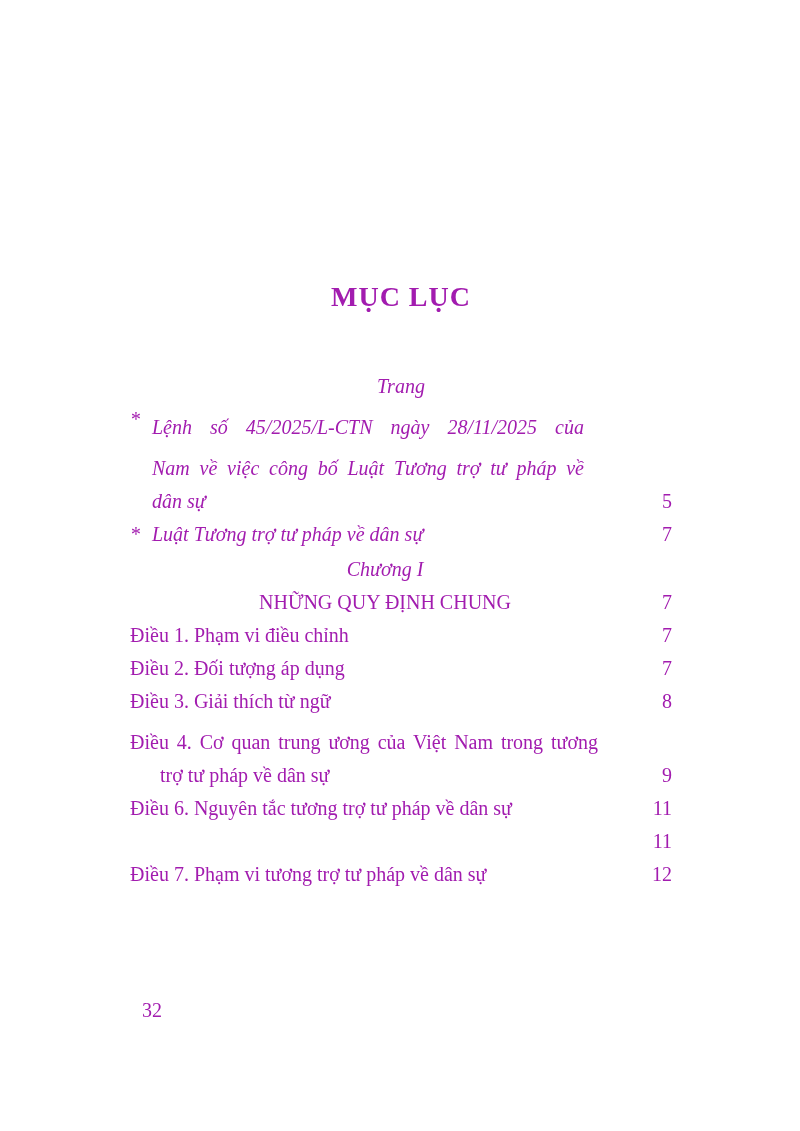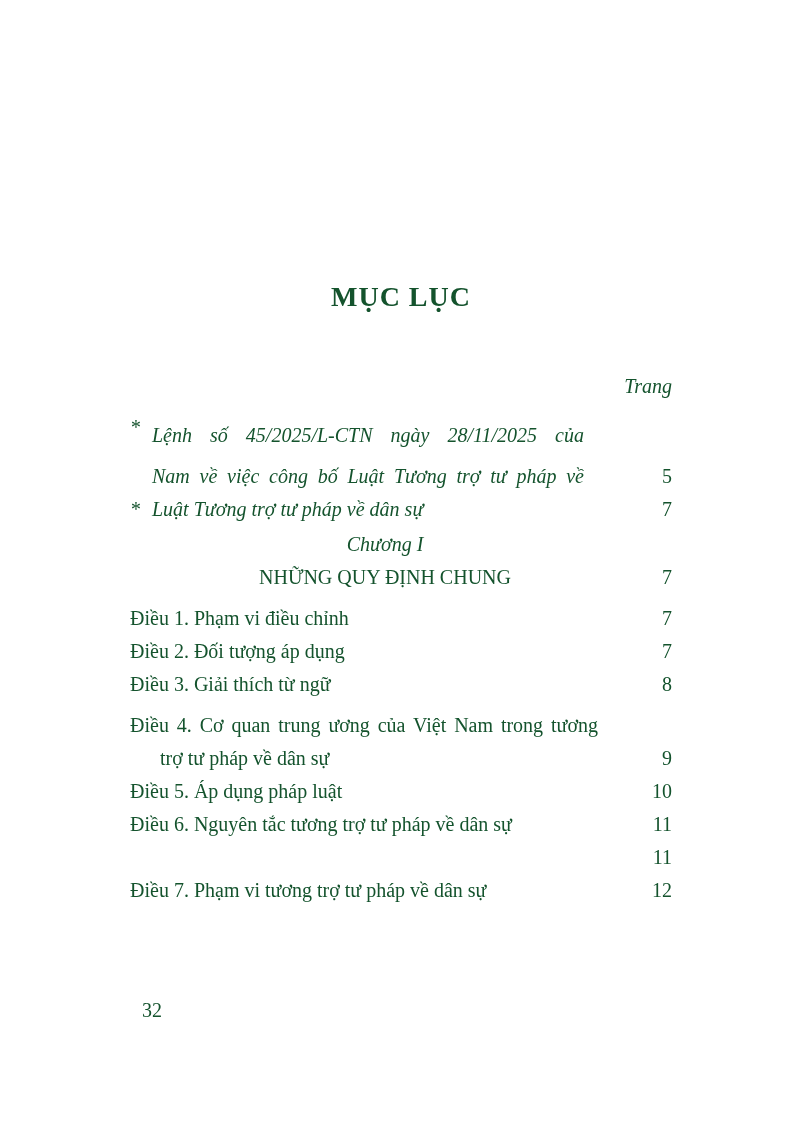--- a/index.html
+++ b/index.html
@@ -2,64 +2,64 @@
 <html><head>
 <meta charset="utf-8">
 <style>
   html, body { margin: 0; padding: 0; background: #ffffff; }
   .page {
     position: relative;
     width: 800px;
     height: 1131px;
     background: #ffffff;
     font-family: "Liberation Serif", "DejaVu Serif", serif;
-    color: #14532d;
+    color: #a21caf;
     overflow: hidden;
   }
   .content {
     position: absolute;
     left: 130px;
     top: 281px;
     width: 542px;
   }
   .title {
     margin: 0 0 60px 0;
     font-size: 28px;
     font-weight: bold;
     text-align: center;
     letter-spacing: 1px;
     line-height: 32px;
   }
   .col-header {
-    text-align: right;
+    text-align: center;
     font-style: italic;
     font-size: 20px;
     line-height: 26px;
-    margin-bottom: 12px;
+    margin-bottom: 4px;
   }
   .toc { width: 100%; }
   .entry {
     display: flex;
     font-size: 20px;
     line-height: 33px;
   }
   .entry .marker { flex: none; width: 22px; }
   .entry-text { flex: none; }
   .entry.article .entry-text { width: 468px; }
   .entry.italic { font-style: italic; }
   .entry.italic .entry-text { width: 432px; }
   .entry.article .line.cont { padding-left: 30px; }
   .line.just { text-align: justify; text-align-last: justify; margin-top: 8px; }
   .entry .pageno {
     flex: 1;
     text-align: right;
     align-self: flex-end;
     font-style: normal;
   }
-  .entry.chapter { margin-top: 2px; margin-bottom: 8px; }
+  .entry.chapter { margin-top: 2px; margin-bottom: 0; }
   .entry.chapter .entry-text { width: 510px; text-align: center; }
   .chapter-label { font-style: italic; }
   .footer {
     position: absolute;
     left: 142px;
     top: 997px;
     font-size: 20px;
     line-height: 26px;
   }
 </style>
@@ -69,20 +69,21 @@
 <div class="page">
   <div class="content">
     <h1 class="title">MỤC LỤC</h1>
     <div class="col-header">Trang</div>
     <div class="toc">
         <div class="entry italic">
           <span class="marker">*</span>
           <div class="entry-text">
             <div class="line just">Lệnh  số  45/2025/L-CTN  ngày  28/11/2025  của</div>
             <div class="line cont just">Nam về việc công bố Luật Tương trợ tư pháp về</div>
+            <div class="line cont">dân sự</div>
           </div>
           <div class="pageno">5</div>
         </div>
         <div class="entry italic">
           <span class="marker">*</span>
           <div class="entry-text">
             <div class="line">Luật Tương trợ tư pháp về dân sự</div>
           </div>
           <div class="pageno">7</div>
         </div>
@@ -113,26 +114,20 @@
         </div>
         <div class="entry article">
           <div class="entry-text">
             <div class="line just">Điều 4. Cơ quan trung ương của Việt Nam trong tương</div>
             <div class="line cont">trợ tư pháp về dân sự</div>
           </div>
           <div class="pageno">9</div>
         </div>
         <div class="entry article">
           <div class="entry-text">
-            <div class="line">Điều 5. Áp dụng pháp luật</div>
-          </div>
-          <div class="pageno">10</div>
-        </div>
-        <div class="entry article">
-          <div class="entry-text">
             <div class="line">Điều 6. Nguyên tắc tương trợ tư pháp về dân sự</div>
           </div>
           <div class="pageno">11</div>
         </div>
         <div class="entry article">
           <div class="pageno">11</div>
         </div>
         <div class="entry article">
           <div class="entry-text">
             <div class="line">Điều 7. Phạm vi tương trợ tư pháp về dân sự</div>

